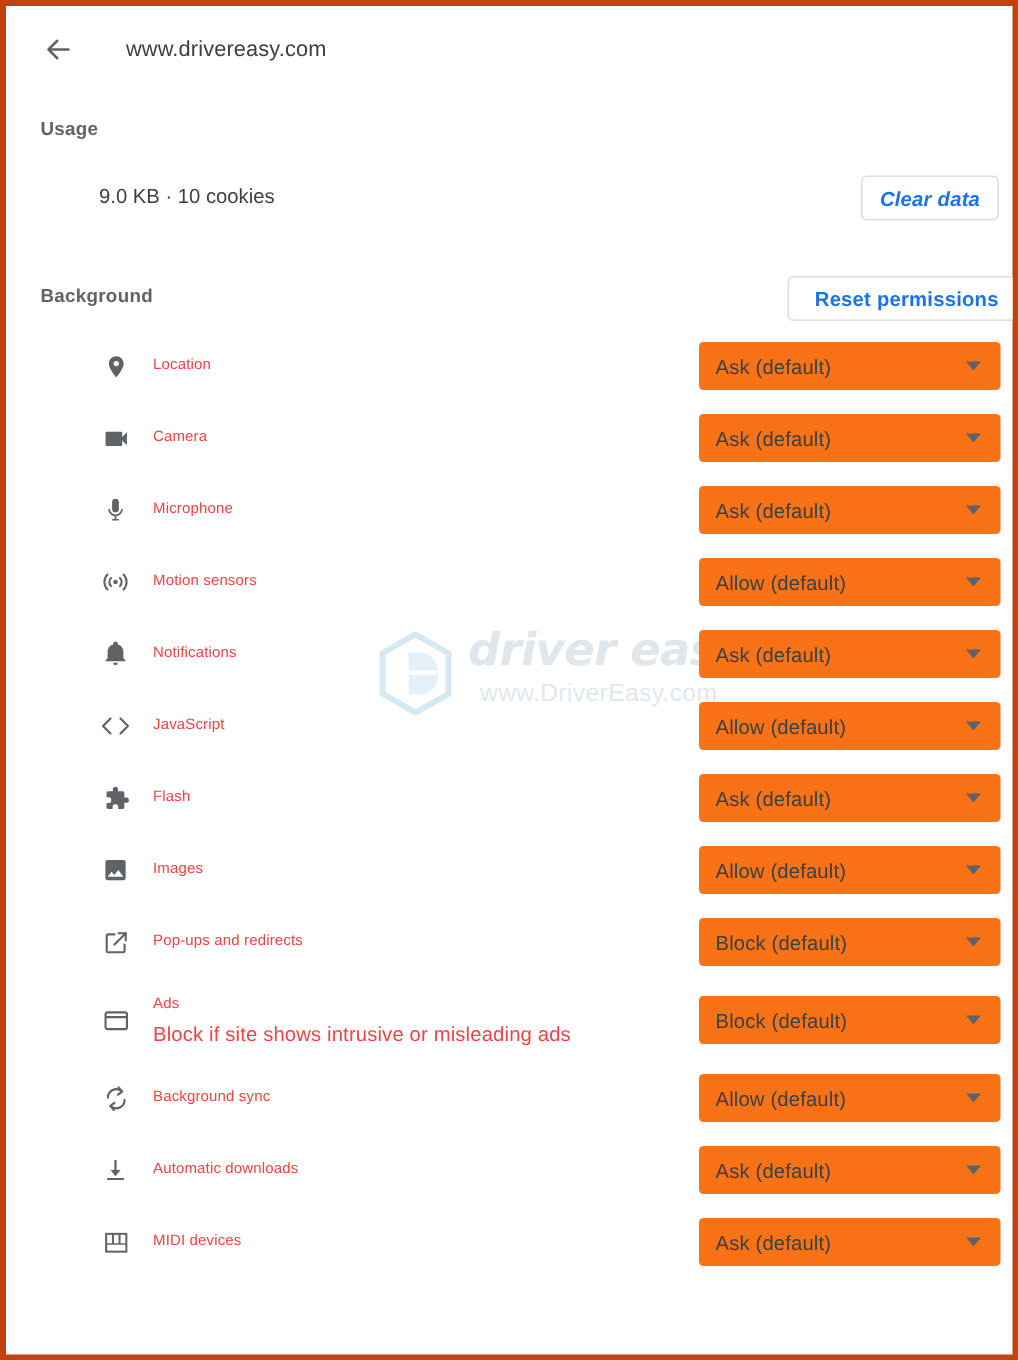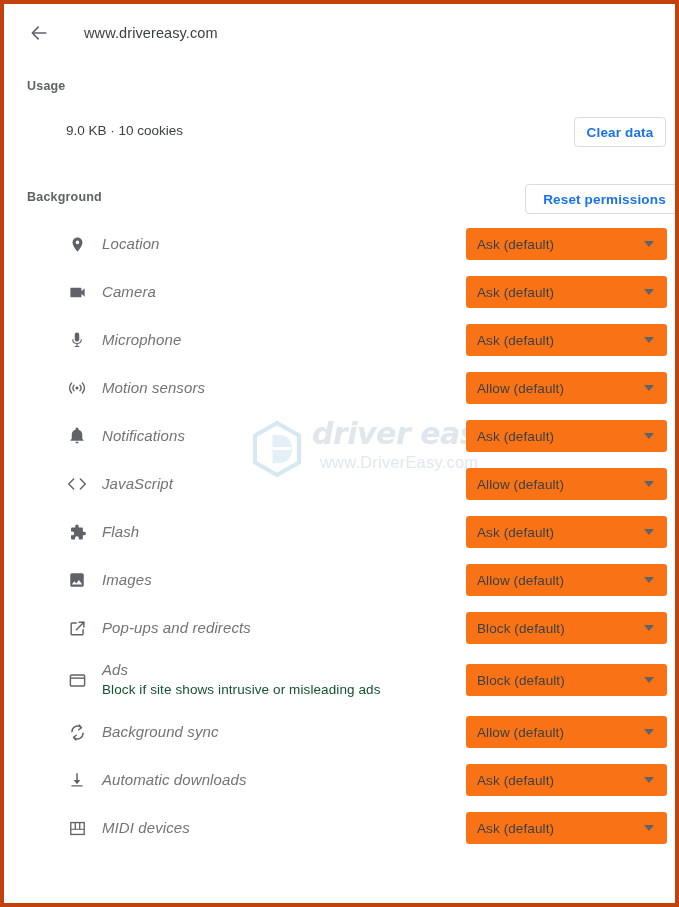--- a/index.html
+++ b/index.html
@@ -88,20 +88,21 @@
     display: flex;
     align-items: center;
     justify-content: center;
     padding: 0;
   }
   .clear-data-btn {
     left: 570px;
     top: 113px;
     width: 92px;
     height: 30px;
+    font-style: italic;
   }
   .reset-perm-btn {
     left: 521px;
     top: 180px;
     width: 159px;
     height: 30px;
   }
 
   
   .watermark {
@@ -175,29 +176,28 @@
   .perm-icon svg { display: block; }
 
   .perm-labels {
     position: absolute;
     left: 98px;
     top: 50%;
     transform: translateY(-50%);
     max-width: 350px;
   }
   .perm-name {
-    font-size: 15px;
-    color: #737373;
+    font-size: 10px;
+    color: #ef4444;
     line-height: 18px;
     letter-spacing: .1px;
-    font-style: italic;
   }
   .perm-sub {
     font-size: 13.5px;
-    color: #14532d;
+    color: #ef4444;
     line-height: 19px;
     letter-spacing: .1px;
     margin-top: 1px;
   }
 
   .perm-select {
     position: absolute;
     right: 16px;
     top: 50%;
     transform: translateY(-50%);

